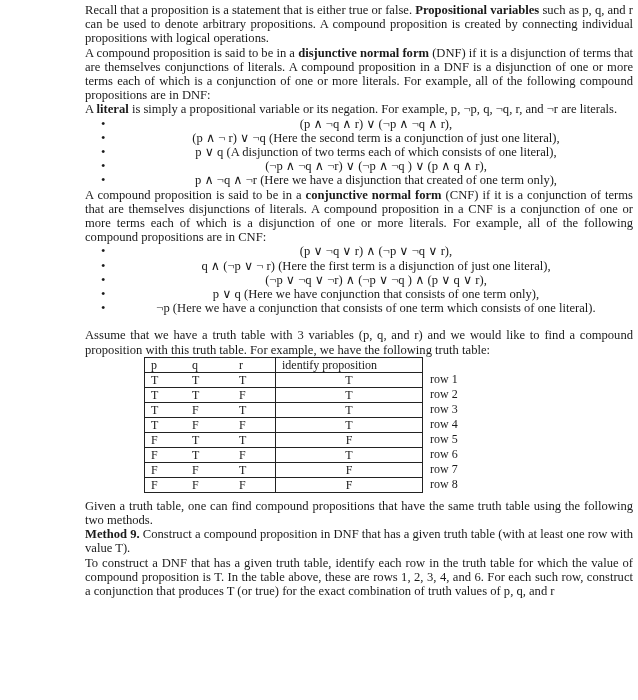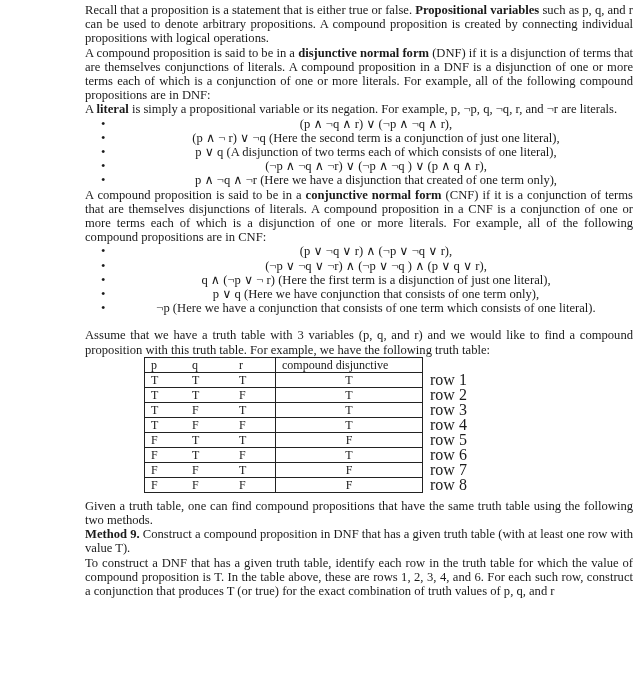--- a/index.html
+++ b/index.html
@@ -17,21 +17,21 @@
   .gap { height: 13px; }
   .tbl-wrap { position: relative; margin-left: 59px; margin-top: 0px; height: 129px; }
   table.tt { border-collapse: collapse; position: absolute; left: 0; top: 0; }
   table.tt td { border: 1px solid #222; padding: 0 0 0 6px; height: 14px; line-height: 14px; font-size: 12px; }
   table.tt td.v { width: 41px; border-left: none; border-right: none; }
   table.tt td.v.first { border-left: 1px solid #222; width: 35px; }
   table.tt td.v.last { border-right: 1px solid #222; width: 36px; }
   table.tt td.cp { width: 140px; text-align: center; padding: 0; }
   table.tt tr.hdr td.cp { text-align: left; padding-left: 6px; }
   .rowlabels { position: absolute; left: 286px; top: 15px; }
-  .rowlabels div { height: 15px; line-height: 15px; font-size: 16px; }
+  .rowlabels div { height: 15px; line-height: 15px; font-size: 12px; }
 </style>
 </head>
 <body>
 
 <div class="doc">
 
   <p class="par"><span>Recall that a proposition is a statement that is either true or false. </span><b>Propositional variables</b><span> such as p, q, and r can be used to denote arbitrary propositions. A compound proposition is created by connecting individual propositions with logical operations.</span></p>
 
   <p class="par"><span>A compound proposition is said to be in a </span><b>disjunctive normal form</b><span> (DNF) if it is a disjunction of terms that are themselves conjunctions of literals. A compound proposition in a DNF is a disjunction of one or more terms each of which is a conjunction of one or more literals. For example, all of the following compound propositions are in DNF:</span></p>
 
@@ -42,38 +42,38 @@
     <li>(p ∧ ¬ r) ∨ ¬q  (Here the second term is a conjunction of just one literal),</li>
     <li>p ∨ q (A disjunction of two terms each of which consists of one literal),</li>
     <li>(¬p ∧ ¬q ∧ ¬r) ∨ (¬p ∧ ¬q ) ∨ (p ∧ q ∧ r),</li>
     <li>p ∧ ¬q ∧ ¬r (Here we have a disjunction that created of one term only),</li>
   </ul>
 
   <p class="par"><span>A compound proposition is said to be in a </span><b>conjunctive normal form</b><span> (CNF) if it is a conjunction of terms that are themselves disjunctions of literals. A compound proposition in a CNF is a conjunction of one or more terms each of which is a disjunction of one or more literals. For example, all of the following compound propositions are in CNF:</span></p>
 
   <ul class="bl">
     <li>(p ∨ ¬q ∨ r) ∧ (¬p ∨ ¬q ∨ r),</li>
+    <li>q ∧ (¬p ∨ ¬ r)  (Here the first term is a disjunction of just one literal),</li>
     <li>(¬p ∨ ¬q ∨ ¬r) ∧ (¬p ∨ ¬q ) ∧ (p ∨ q ∨ r),</li>
-    <li>q ∧ (¬p ∨ ¬ r)  (Here the first term is a disjunction of just one literal),</li>
     <li>p ∨ q (Here we have conjunction that consists of one term only),</li>
     <li>¬p (Here we have a conjunction that consists of one term which consists of one literal).</li>
   </ul>
 
   <div class="gap"></div>
 
   <p class="par">Assume that we have a truth table with 3 variables (p, q, and r) and we would like to find a compound proposition with this truth table. For example, we have the following truth table:</p>
 
   <div class="tbl-wrap">
     <table class="tt">
       <tbody>
           <tr class="hdr">
         <td class="v first">p</td>
         <td class="v">q</td>
         <td class="v last">r</td>
-        <td class="cp">compound disjunctive</td>
+        <td class="cp">identify proposition</td>
       </tr>
       <tr>
             <td class="v first">T</td>
             <td class="v">T</td>
             <td class="v last">T</td>
             <td class="cp">T</td>
           </tr>
       <tr>
             <td class="v first">T</td>
             <td class="v">T</td>

